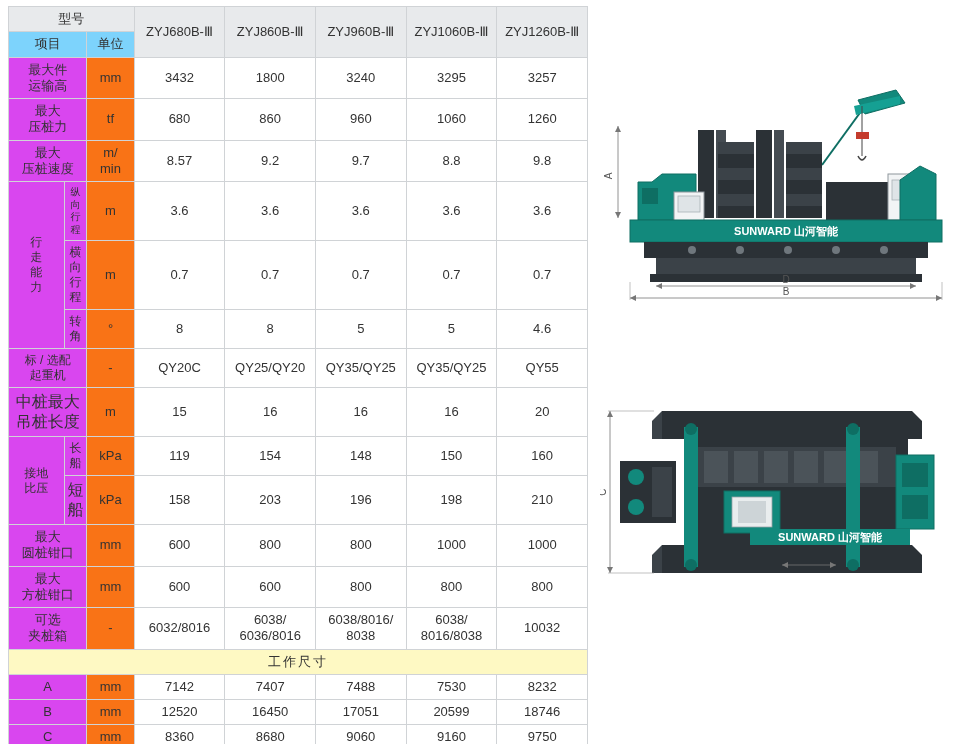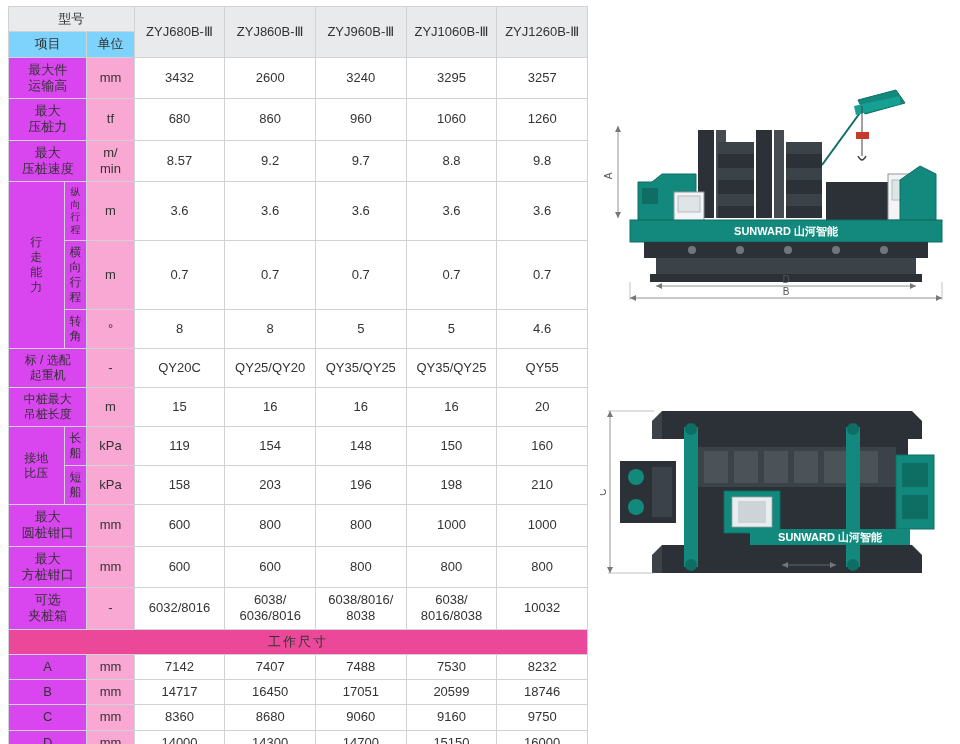--- a/index.html
+++ b/index.html
@@ -53,29 +53,29 @@
     font-size: 13px;
   }
   .hdr-item {
     background: #7dd3fc;
     font-weight: bold;
   }
   .rowlabel {
     background: #d946ef;
   }
   .unit {
-    background: #f9a8d4;
+    background: #f97316;
     font-size: 12px;
   }
   .valcell {
     background: #ffffff;
     font-size: 13px;
   }
   .section-band {
-    background: #ec4899;
+    background: #fef9c3;
     color: #ffffff;
     font-weight: bold;
     font-size: 14px;
     letter-spacing: 2px;
     padding: 6px 0;
   }
   .narrow {
     font-size: 12px;
   }
   col.c-item { width: 54px; }
@@ -141,21 +141,21 @@
 
         <tr>
           <td class="hdr-item" colspan="2">项目</td>
           <td class="hdr-item">单位</td>
         </tr>
 
         <tr>
           <td class="rowlabel two-line" colspan="2">最大件<br>运输高</td>
           <td class="unit">mm</td>
           <td class="valcell">3432</td>
-          <td class="valcell">2600</td>
+          <td class="valcell">1800</td>
           <td class="valcell">3240</td>
           <td class="valcell">3295</td>
           <td class="valcell">3257</td>
         </tr>
 
         <tr>
           <td class="rowlabel two-line" colspan="2">最大<br>压桩力</td>
           <td class="unit">tf</td>
           <td class="valcell">680</td>
           <td class="valcell">860</td>
@@ -209,42 +209,42 @@
           <td class="rowlabel two-line" colspan="2" style="font-size:12px;">标 / 选配<br>起重机</td>
           <td class="unit">-</td>
           <td class="valcell narrow">QY20C</td>
           <td class="valcell narrow">QY25/QY20</td>
           <td class="valcell narrow">QY35/QY25</td>
           <td class="valcell narrow">QY35/QY25</td>
           <td class="valcell narrow">QY55</td>
         </tr>
 
         <tr>
-          <td class="rowlabel two-line" colspan="2" style="font-size:12px;">中桩最大<br>吊桩长度</td>
+          <td class="rowlabel two-line" colspan="2" style="font-size:16px;">中桩最大<br>吊桩长度</td>
           <td class="unit">m</td>
           <td class="valcell">15</td>
           <td class="valcell">16</td>
           <td class="valcell">16</td>
           <td class="valcell">16</td>
           <td class="valcell">20</td>
         </tr>
 
         <tr>
           <td class="rowlabel two-line" rowspan="2" style="font-size:12px;">接地<br>比压</td>
           <td class="rowlabel" style="font-size:12px;">长船</td>
           <td class="unit">kPa</td>
           <td class="valcell">119</td>
           <td class="valcell">154</td>
           <td class="valcell">148</td>
           <td class="valcell">150</td>
           <td class="valcell">160</td>
         </tr>
 
         <tr>
-          <td class="rowlabel" style="font-size:12px;">短船</td>
+          <td class="rowlabel" style="font-size:16px;">短船</td>
           <td class="unit">kPa</td>
           <td class="valcell">158</td>
           <td class="valcell">203</td>
           <td class="valcell">196</td>
           <td class="valcell">198</td>
           <td class="valcell">210</td>
         </tr>
 
         <tr>
           <td class="rowlabel two-line" colspan="2">最大<br>圆桩钳口</td>
@@ -285,21 +285,21 @@
           <td class="unit">mm</td>
           <td class="valcell">7142</td>
           <td class="valcell">7407</td>
           <td class="valcell">7488</td>
           <td class="valcell">7530</td>
           <td class="valcell">8232</td>
         </tr>
         <tr>
           <td class="rowlabel" colspan="2">B</td>
           <td class="unit">mm</td>
-          <td class="valcell">14717</td>
+          <td class="valcell">12520</td>
           <td class="valcell">16450</td>
           <td class="valcell">17051</td>
           <td class="valcell">20599</td>
           <td class="valcell">18746</td>
         </tr>
         <tr>
           <td class="rowlabel" colspan="2">C</td>
           <td class="unit">mm</td>
           <td class="valcell">8360</td>
           <td class="valcell">8680</td>

